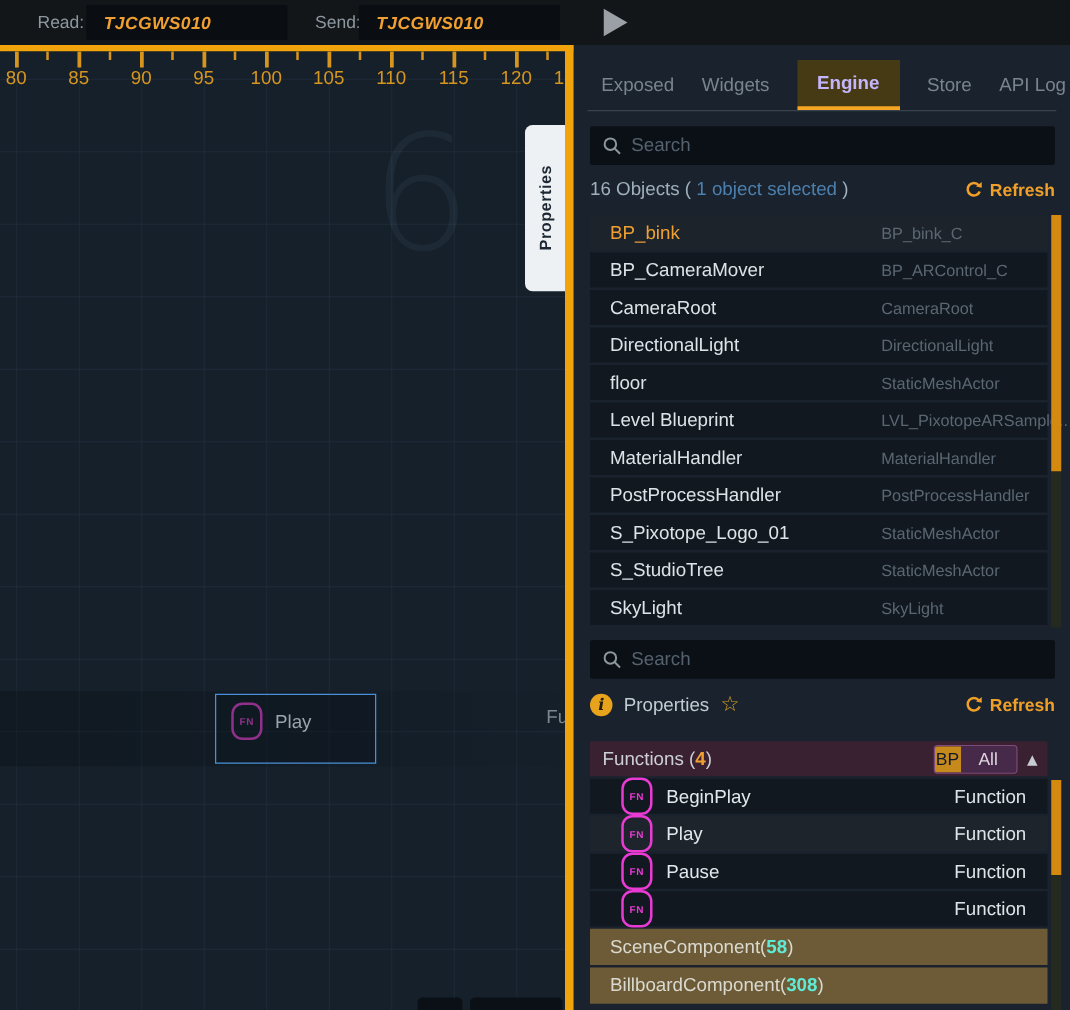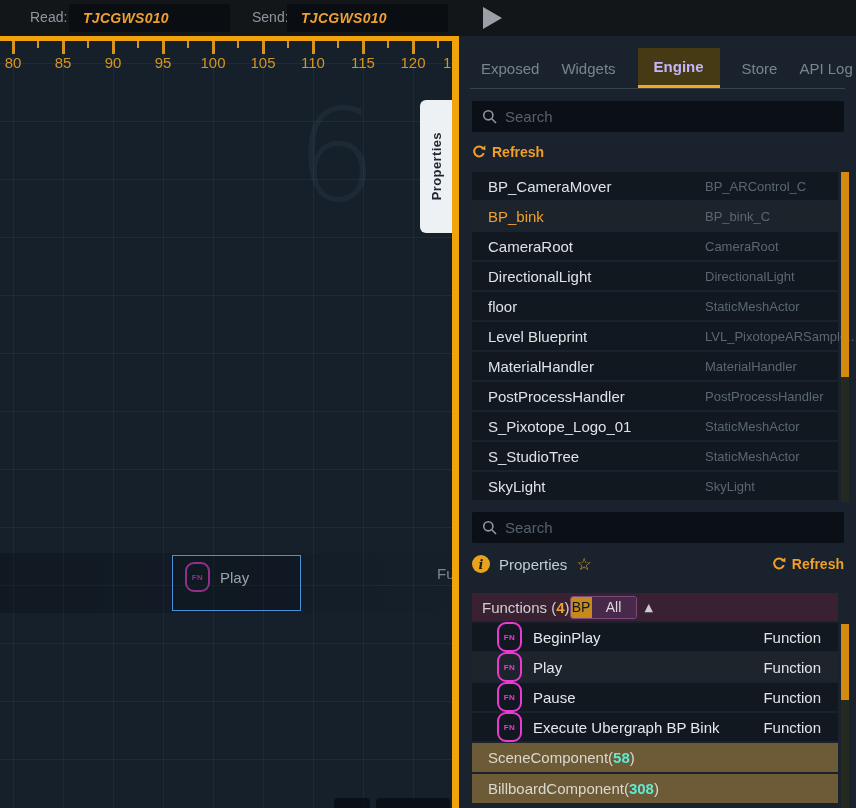--- a/index.html
+++ b/index.html
@@ -99,21 +99,21 @@
   .ph-left { display:flex; align-items:center; gap:9px; }
   .info-icon {
     width:18px; height:18px; border-radius:50%; background:#e8a31d;
     color:#241c04; font-family:"DejaVu Serif", serif; font-style:italic; font-weight:bold; font-size:13px;
     display:flex; align-items:center; justify-content:center;
   }
   .ph-title { color:#c2ccd3; font-size:15px; }
   .star-icon { color:#d8a020; font-size:17px; font-family:"DejaVu Sans", sans-serif; }
   .functions-header {
     margin:8px 0 2px 13px; width:366px; height:28px; background:#3a2132;
-    display:flex; align-items:center; padding:0 8px 0 10px;
+    display:flex; align-items:center; justify-content:space-between; padding:0 8px 0 10px;
   }
   .fh-title { font-size:15px; color:#ccd0d5; }
   .fh-count { color:#f0a030; font-weight:bold; }
   .fh-right { display:flex; align-items:center; gap:8px; }
   .seg { display:flex; border:1px solid #7c4a7c; border-radius:3px; overflow:hidden; }
   .seg-bp { width:21px; height:21px; background:#c58a1b; color:#0f172a; font-size:14px; display:flex; align-items:center; justify-content:center; }
   .seg-all { width:44px; height:21px; background:#47294a; color:#ded7e0; font-size:14px; display:flex; align-items:center; justify-content:center; }
   .collapse-icon { color:#c8cdd3; font-size:11px; font-family:"DejaVu Sans", sans-serif; }
   .fn-list { margin-left:13px; width:366px; }
   .fn-row { position:relative; height:28px; margin-bottom:2px; background:#11181f; display:flex; align-items:center; padding-left:25px; gap:11px; }
@@ -210,37 +210,40 @@
 
     <div class="searchbox">
       <svg width="15" height="15" viewBox="0 0 15 15">
         <circle cx="6.3" cy="6.3" r="4.6" fill="none" stroke="#8d97a0" stroke-width="1.6"></circle>
         <line x1="9.8" y1="9.8" x2="14" y2="14" stroke="#8d97a0" stroke-width="1.6"></line>
       </svg>
       <input type="text" placeholder="Search" style="">
     </div>
 
     <div class="flex-header">
+      <div>
+        <span class="oh-dim">16 Objects ( </span><span class="oh-blue">1 object selected</span><span class="oh-dim"> )</span>
+      </div>
       <div class="refresh-btn">
         <svg width="14" height="14" viewBox="0 0 14 14">
           <path d="M11.8 8.2 A5 5 0 1 1 11 3.2" fill="none" stroke="#f09f28" stroke-width="2"></path>
           <path d="M13.4 0.6 L13.4 5.2 L8.8 4.1 Z" fill="#f09f28"></path>
         </svg>
         <span>Refresh</span>
       </div>
     </div>
 
     <div class="obj-list" id="obj-list">
-        <div class="obj-row">
-    <span class="obj-name">BP_CameraMover</span>
-    <span class="obj-type">BP_ARControl_C</span>
-  </div>
         <div class="obj-row selected">
     <span class="obj-name">BP_bink</span>
     <span class="obj-type">BP_bink_C</span>
+  </div>
+        <div class="obj-row">
+    <span class="obj-name">BP_CameraMover</span>
+    <span class="obj-type">BP_ARControl_C</span>
   </div>
         <div class="obj-row">
     <span class="obj-name">CameraRoot</span>
     <span class="obj-type">CameraRoot</span>
   </div>
         <div class="obj-row">
     <span class="obj-name">DirectionalLight</span>
     <span class="obj-type">DirectionalLight</span>
   </div>
         <div class="obj-row">
@@ -323,21 +326,20 @@
     <span class="fn-name">Play</span>
     <span class="fn-type">Function</span>
   </div>
         <div class="fn-row">
     <span class="fn-badge">FN</span>
     <span class="fn-name">Pause</span>
     <span class="fn-type">Function</span>
   </div>
         <div class="fn-row">
     <span class="fn-badge">FN</span>
-    <span class="fn-name">Execute Ubergraph BP Bink</span>
     <span class="fn-type">Function</span>
   </div>
       </div>
 
     <div id="comp-sections">
         <div class="comp-section">
     <span>SceneComponent</span>
           <span> (</span>
           <span class="comp-count">58</span>
           <span>)</span>

